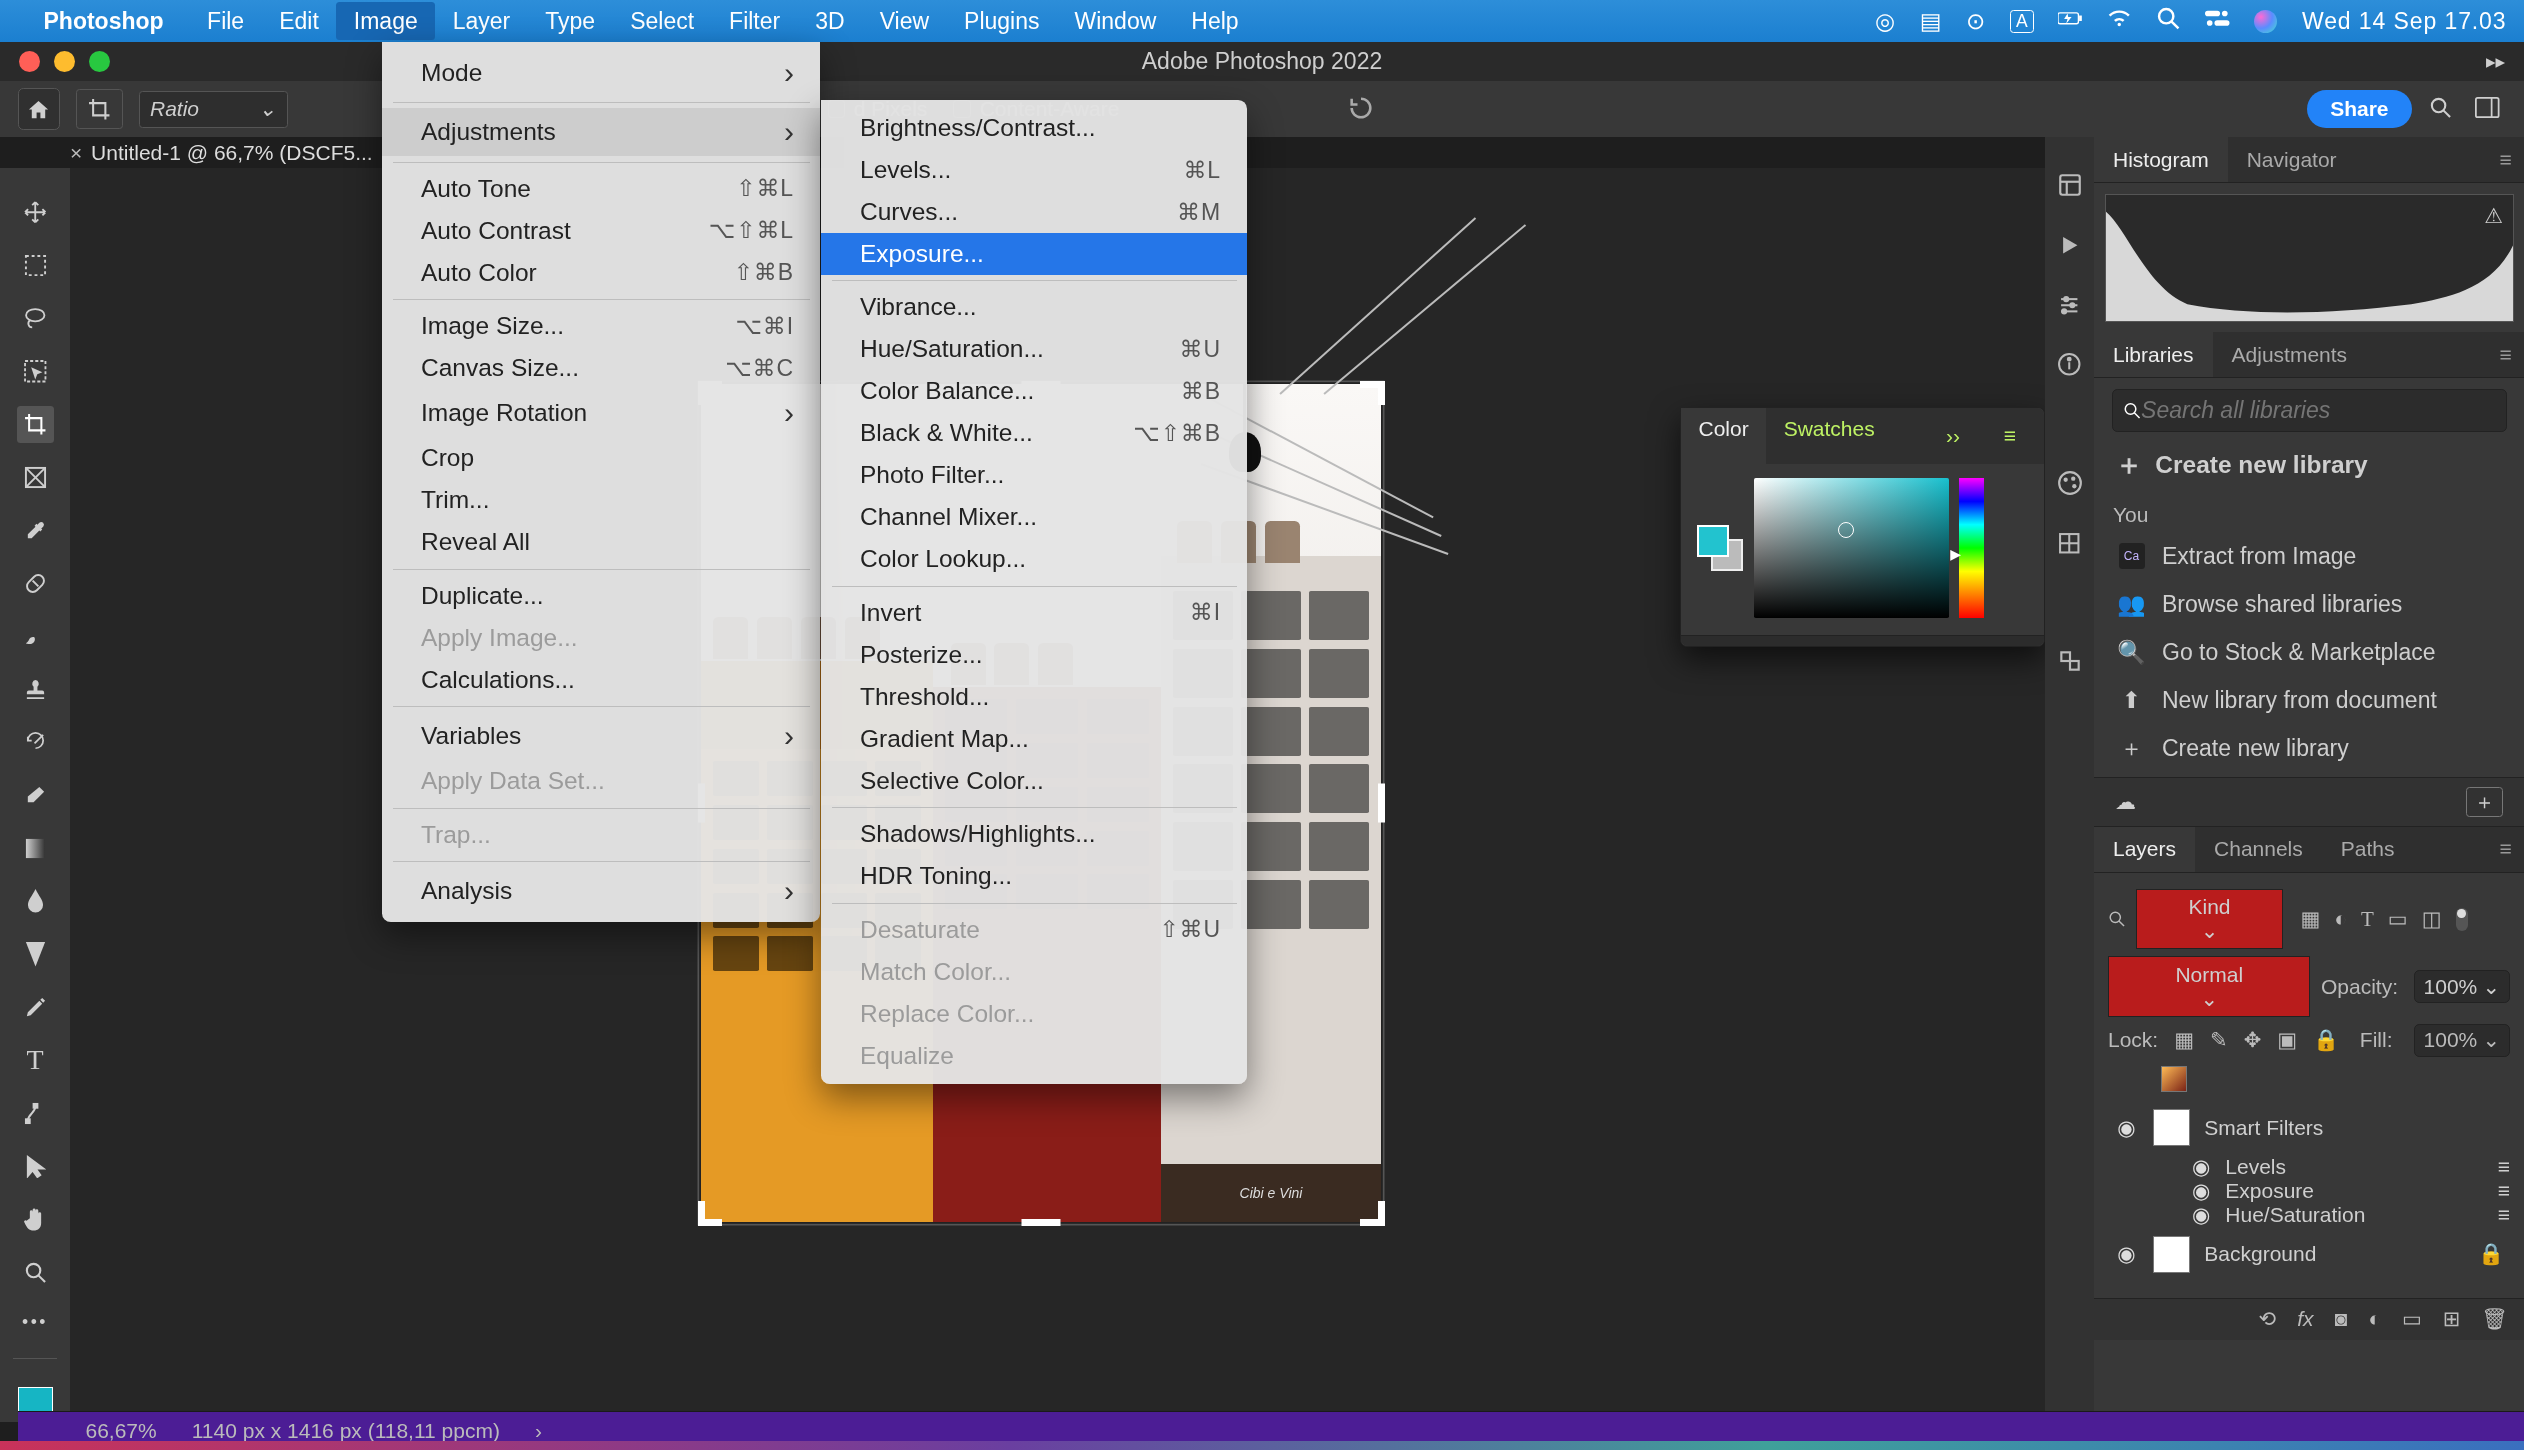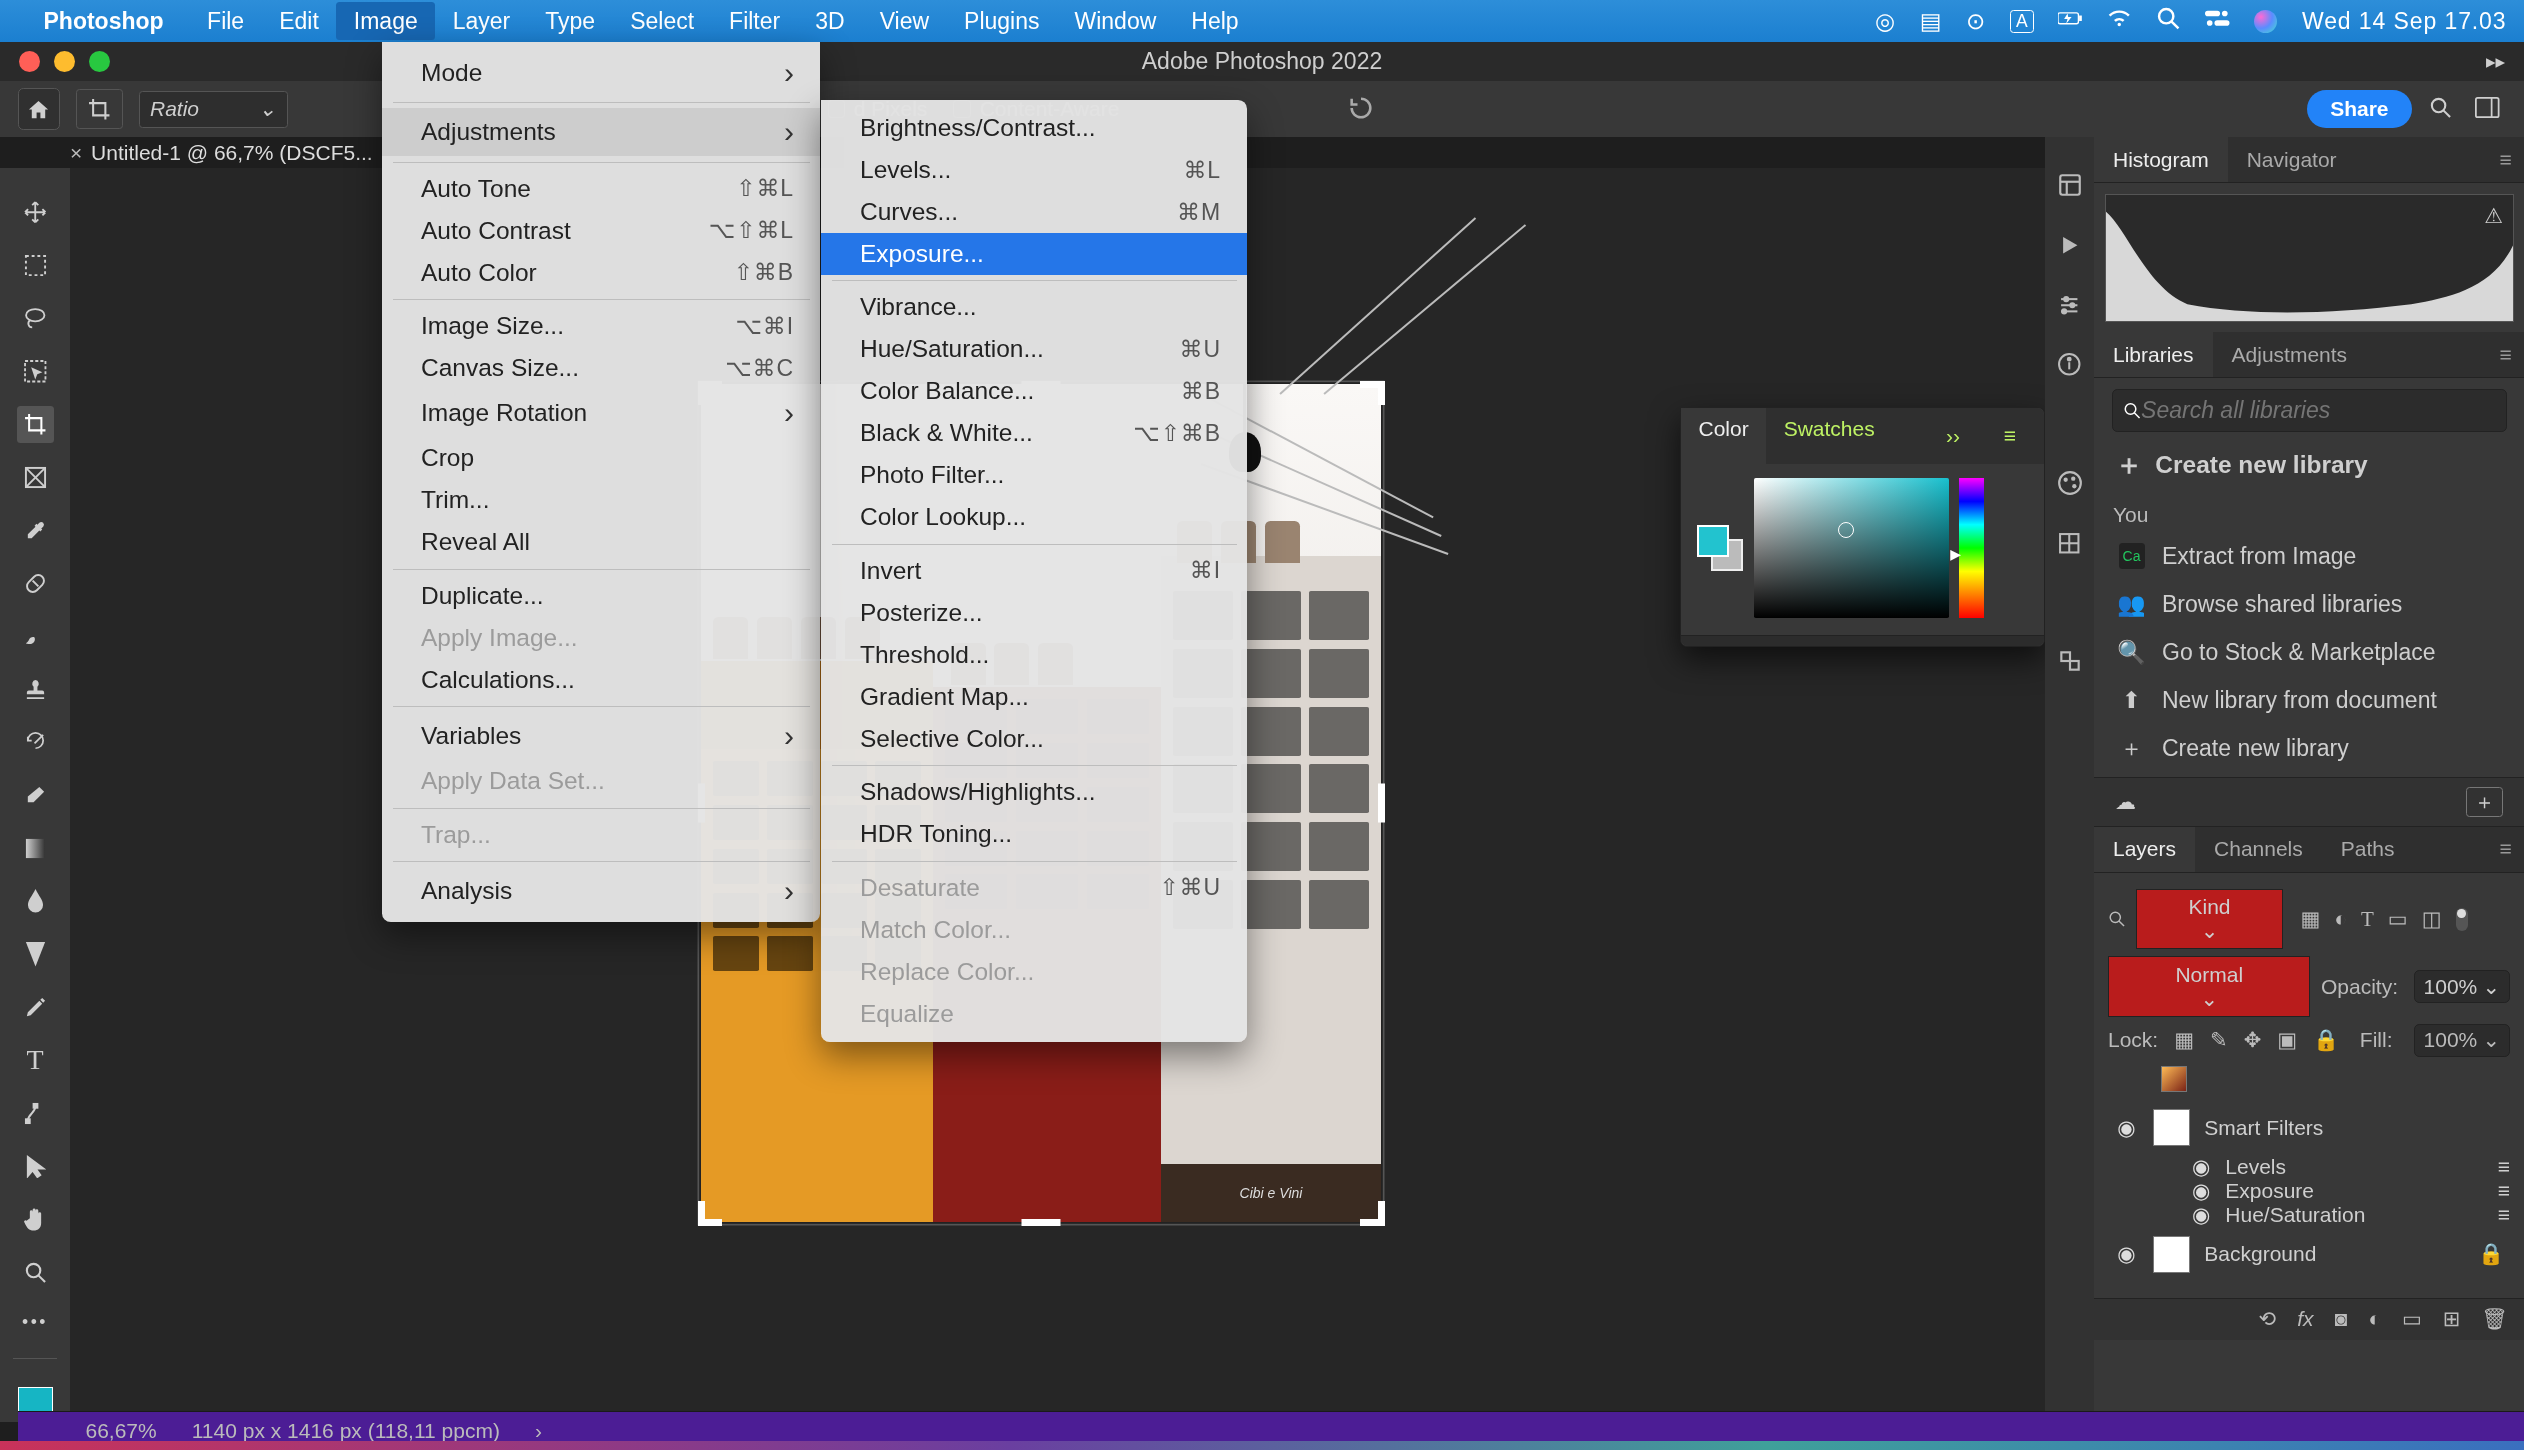--- a/index.html
+++ b/index.html
@@ -587,20 +587,23 @@
     <div class="item">
       <span>Color Balance...</span>
       <span class="sc">⌘B</span>
     </div>
     <div class="item">
       <span>Black &amp; White...</span>
       <span class="sc">⌥⇧⌘B</span>
     </div>
     <div class="item">
       <span>Photo Filter...</span>
+    </div>
+    <div class="item">
+      <span>Channel Mixer...</span>
     </div>
     <div class="item">
       <span>Color Lookup...</span>
     </div>
     <div class="sep"></div>
     <div class="item">
       <span>Invert</span>
       <span class="sc">⌘I</span>
     </div>
     <div class="item">
@@ -731,21 +734,21 @@
       </svg>
     <input placeholder="Search all libraries" style="">
   </div>
   <div class="create-lib">
     <span style="font-size:28px;">＋</span>
     <span>Create new library</span>
   </div>
   <div class="lib-list">
     <div class="you">You</div>
     <div class="li">
-        <div class="ic" style="background:#222;border-radius:3.5px;font-size:14px;color:#22c55e;padding:1.8px 3.5px;">Ca</div>
+        <div class="ic" style="background:#222;border-radius:3.5px;font-size:12px;color:#c4b5fd;padding:1.8px 3.5px;">Ca</div>
         <span>Extract from Image</span>
       </div>
     <div class="li">
         <div class="ic">👥</div>
         <span>Browse shared libraries</span>
       </div>
     <div class="li">
         <div class="ic">🔍</div>
         <span>Go to Stock &amp; Marketplace</span>
       </div>

